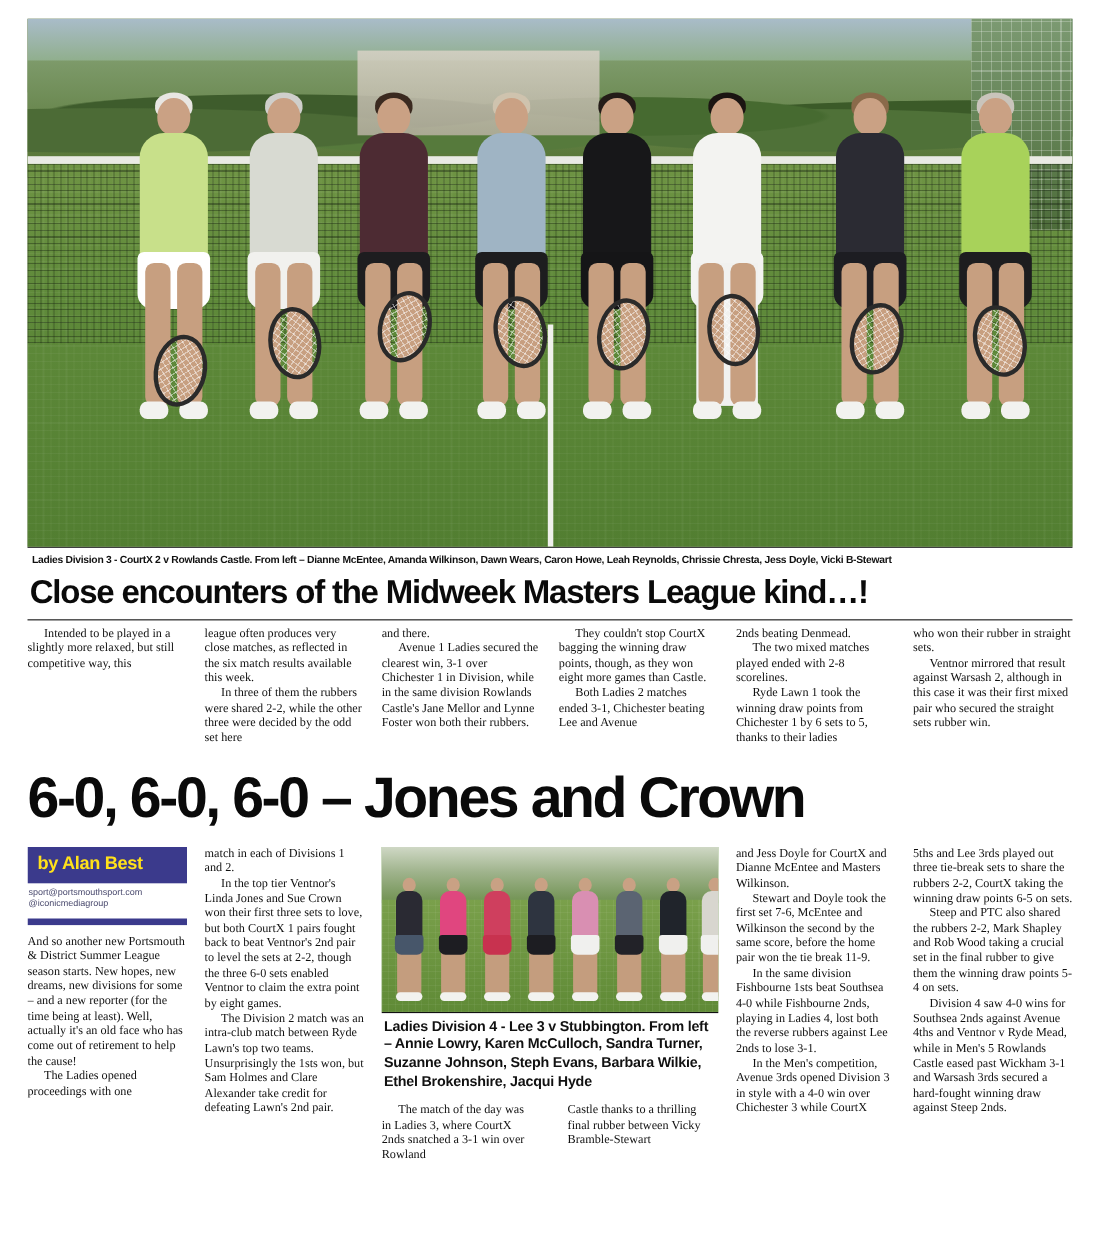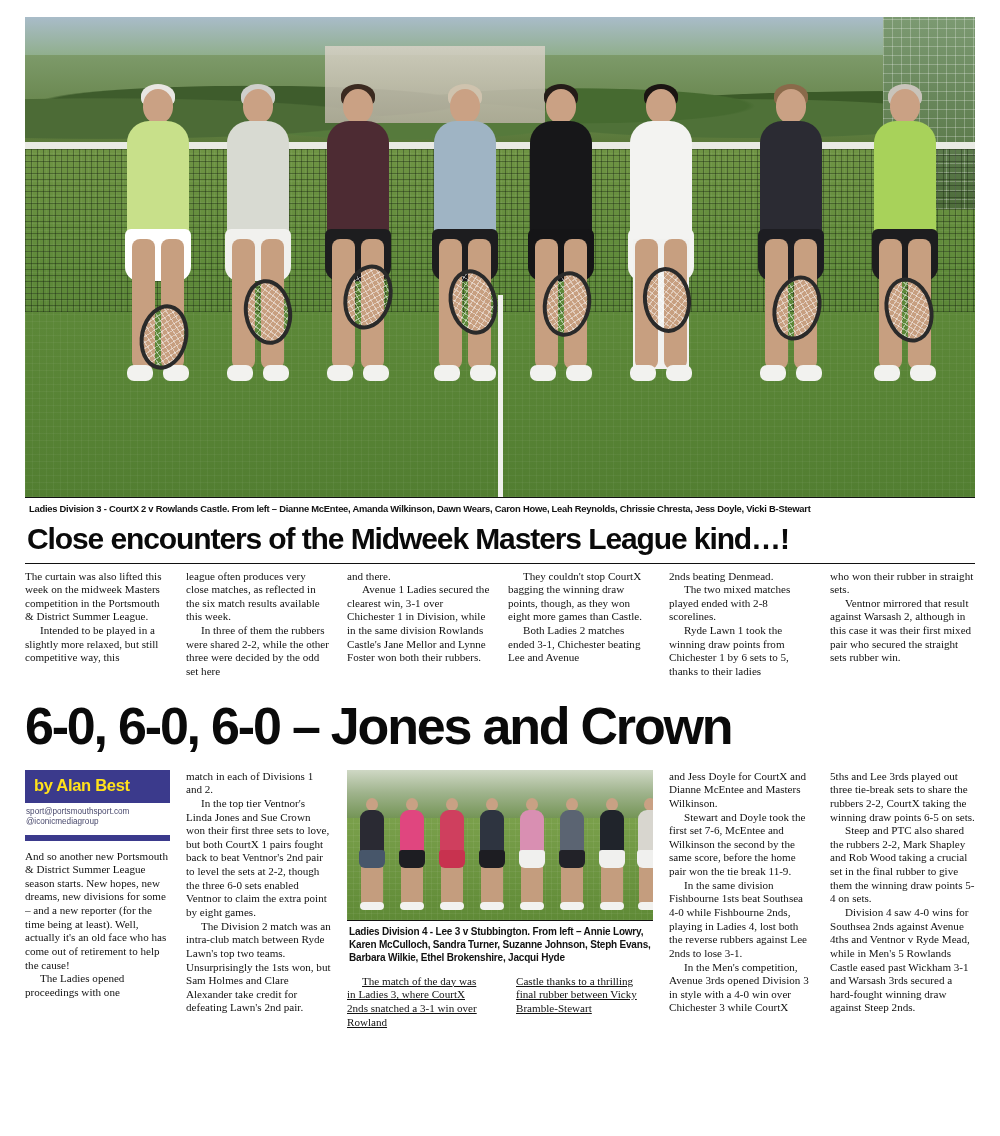--- a/index.html
+++ b/index.html
@@ -262,21 +262,21 @@
   .p2-shoe{
     position:absolute; left:50%; top:104px; transform:translateX(-50%);
     width:24px; height:8px; background:#f2f2ef; border-radius:4px;
   }
   .caption-2 {
     box-sizing:border-box;
     padding: 4px 0 3px 2px;
     border-top: 1.2px solid #111;
     font-family:"Liberation Sans", sans-serif;
     font-weight:700;
-    font-size:10px;
+    font-size:13px;
     line-height:1.3;
     letter-spacing:-0.2px;
     margin-bottom:8px;
   }
   .span2 { grid-column: span 2; }
   .clipbox { overflow:hidden; }
 </style>
 </head>
 <body>
 
@@ -373,21 +373,20 @@
     </div>
   </div>
 
   <div class="caption-main">Ladies Division 3 - CourtX 2 v Rowlands Castle. From left – Dianne McEntee, Amanda Wilkinson, Dawn Wears, Caron Howe, Leah Reynolds, Chrissie Chresta, Jess Doyle, Vicki B-Stewart</div>
 
   <h1 class="headline-1">Close encounters of the Midweek Masters League kind…!</h1>
   <div class="rule-thin"></div>
 
   <div class="cols6">
     <div class="col">
-      <p>The curtain was also lifted this week on the midweek Masters competition in the Portsmouth &amp; District Summer League.</p>
       <p class="indent">Intended to be played in a slightly more relaxed, but still competitive way, this</p>
     </div>
     <div class="col">
       <p>league often produces very close matches, as reflected in the six match results available this week.</p>
       <p class="indent">In three of them the rubbers were shared 2-2, while the other three were decided by the odd set here</p>
     </div>
     <div class="col">
       <p>and there.</p>
       <p class="indent">Avenue 1 Ladies secured the clearest win, 3-1 over Chichester 1 in Division, while in the same division Rowlands Castle's Jane Mellor and Lynne Foster won both their rubbers.</p>
     </div>
@@ -489,21 +488,21 @@
           <div class="p2-head"></div>
           <div class="p2-body" style="background:#d8d6cf;"></div>
           <div class="p2-legs"></div>
           <div class="p2-skirt" style="background:#f0f0ee;"></div>
           <div class="p2-shoe"></div>
         </div>
       </div>
 
       <div class="caption-2">Ladies Division 4 - Lee 3 v Stubbington. From left – Annie Lowry, Karen McCulloch, Sandra Turner, Suzanne Johnson, Steph Evans, Barbara Wilkie, Ethel Brokenshire, Jacqui Hyde</div>
 
-      <div style="display:grid; grid-template-columns: 1fr 1fr; column-gap:32px;text-decoration:underline;">
+      <div style="display:grid; grid-template-columns: 1fr 1fr; column-gap:32px;">
         <div class="colx clipbox">
           <p class="indent">The match of the day was in Ladies 3, where CourtX 2nds snatched a 3-1 win over Rowland</p>
         </div>
         <div class="colx clipbox">
           <p>Castle thanks to a thrilling final rubber between Vicky Bramble-Stewart</p>
         </div>
       </div>
     </div>
 
     <div class="colx clipbox">

